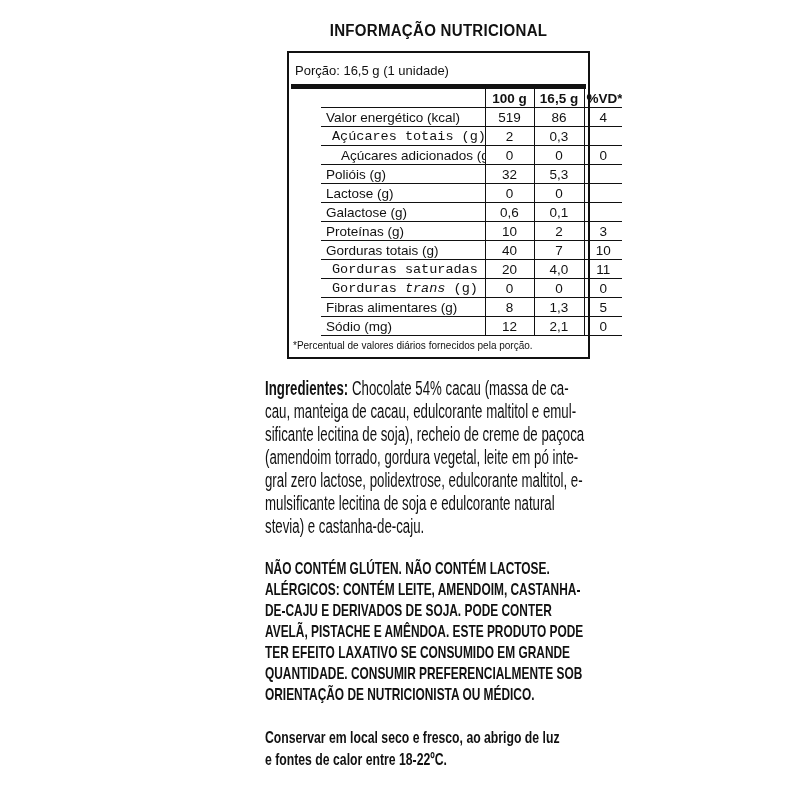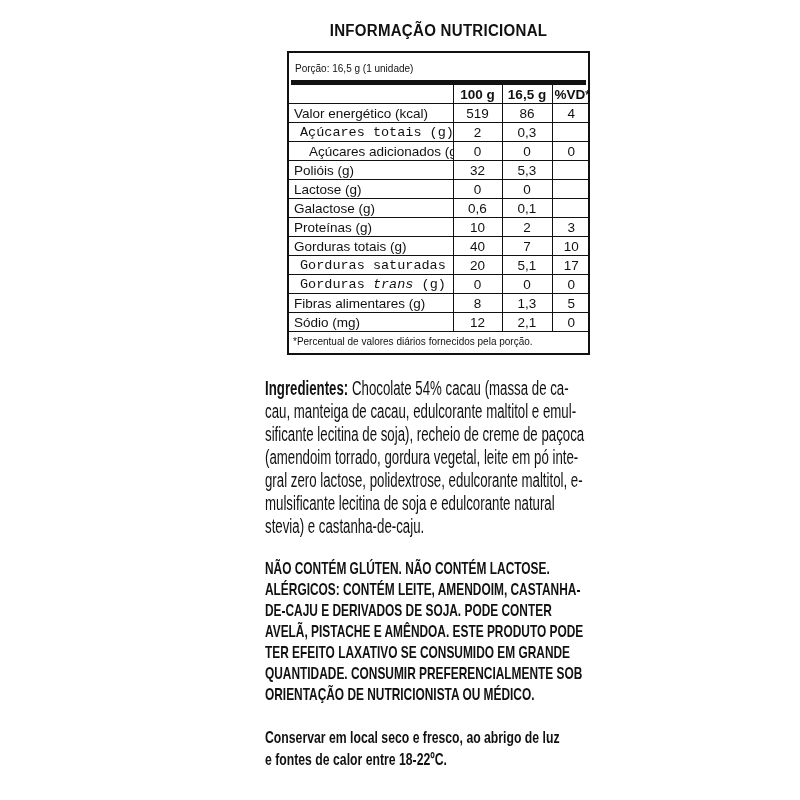--- a/index.html
+++ b/index.html
@@ -34,33 +34,34 @@
     margin-bottom: 11px;
     white-space: nowrap;
   }
   .label-box {
     box-sizing: border-box;
     width: 303px;
     border: 2px solid #111111;
     background: #ffffff;
   }
   .serving-row {
-    font-size: 10px;
+    font-size: 13px;
     padding: 10px 5px 6px 6px;
   }
   .thick-bar {
     height: 5px;
     background: #111111;
     margin: 0 2px;
   }
   table.nut {
     border-collapse: collapse;
     width: 100%;
     font-size: 13.5px;
     table-layout: fixed;
+    margin-left: 32px;
   }
   table.nut th, table.nut td {
     border: 1px solid #111111;
     height: 18px;
     line-height: 17px;
     padding: 0 2px;
     overflow: hidden;
     white-space: nowrap;
   }
   table.nut th:first-child, table.nut td:first-child { border-left: none; }
@@ -187,22 +188,22 @@
             </tr>
             <tr>
               <td class="lbl ind0">Gorduras totais (g)</td>
               <td class="val">40</td>
               <td class="val">7</td>
               <td class="val">10</td>
             </tr>
             <tr>
               <td class="lbl ind1">Gorduras saturadas (g)</td>
               <td class="val">20</td>
-              <td class="val">5,1</td>
-              <td class="val">17</td>
+              <td class="val">4,0</td>
+              <td class="val">11</td>
             </tr>
             <tr>
               <td class="lbl ind1">Gorduras <i class="trans-word">trans</i> (g)</td>
               <td class="val">0</td>
               <td class="val">0</td>
               <td class="val">0</td>
             </tr>
             <tr>
               <td class="lbl ind0">Fibras alimentares (g)</td>
               <td class="val">8</td>

